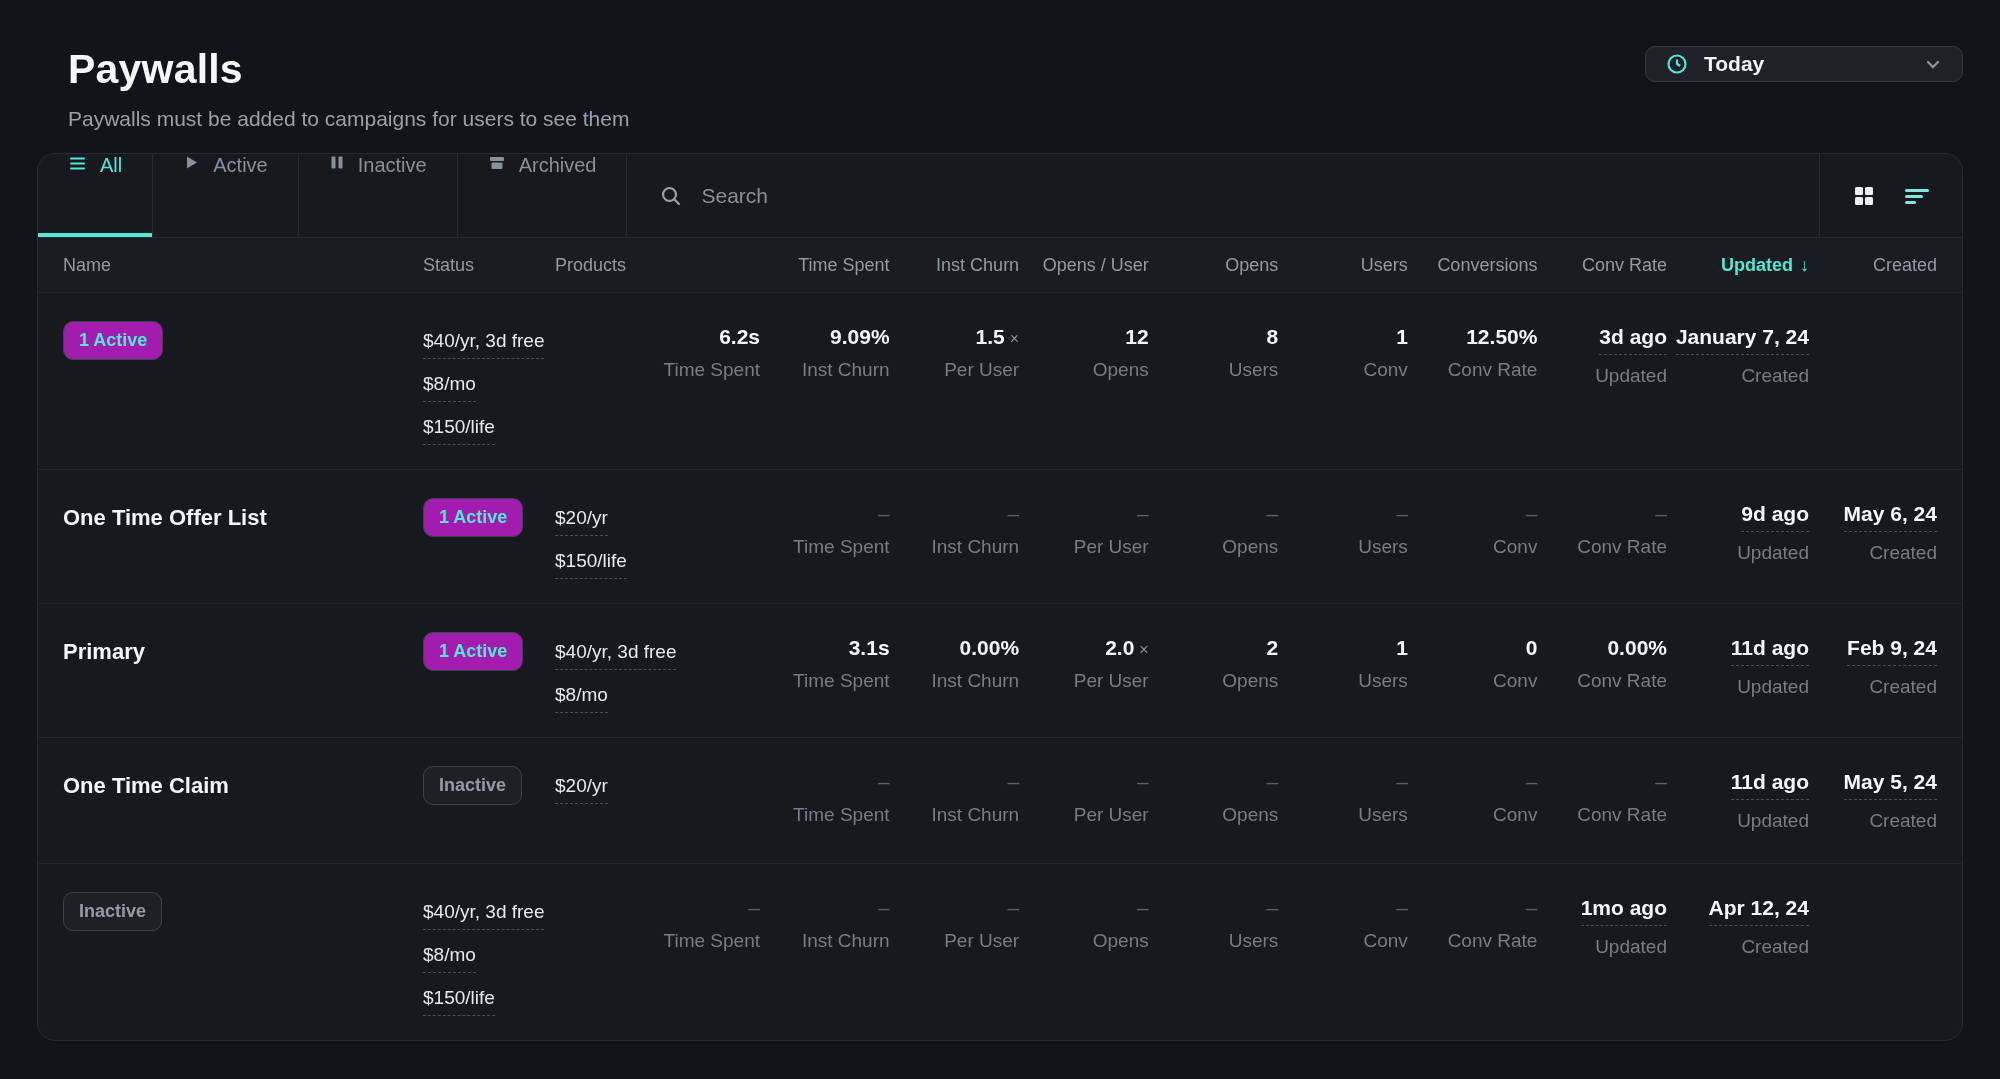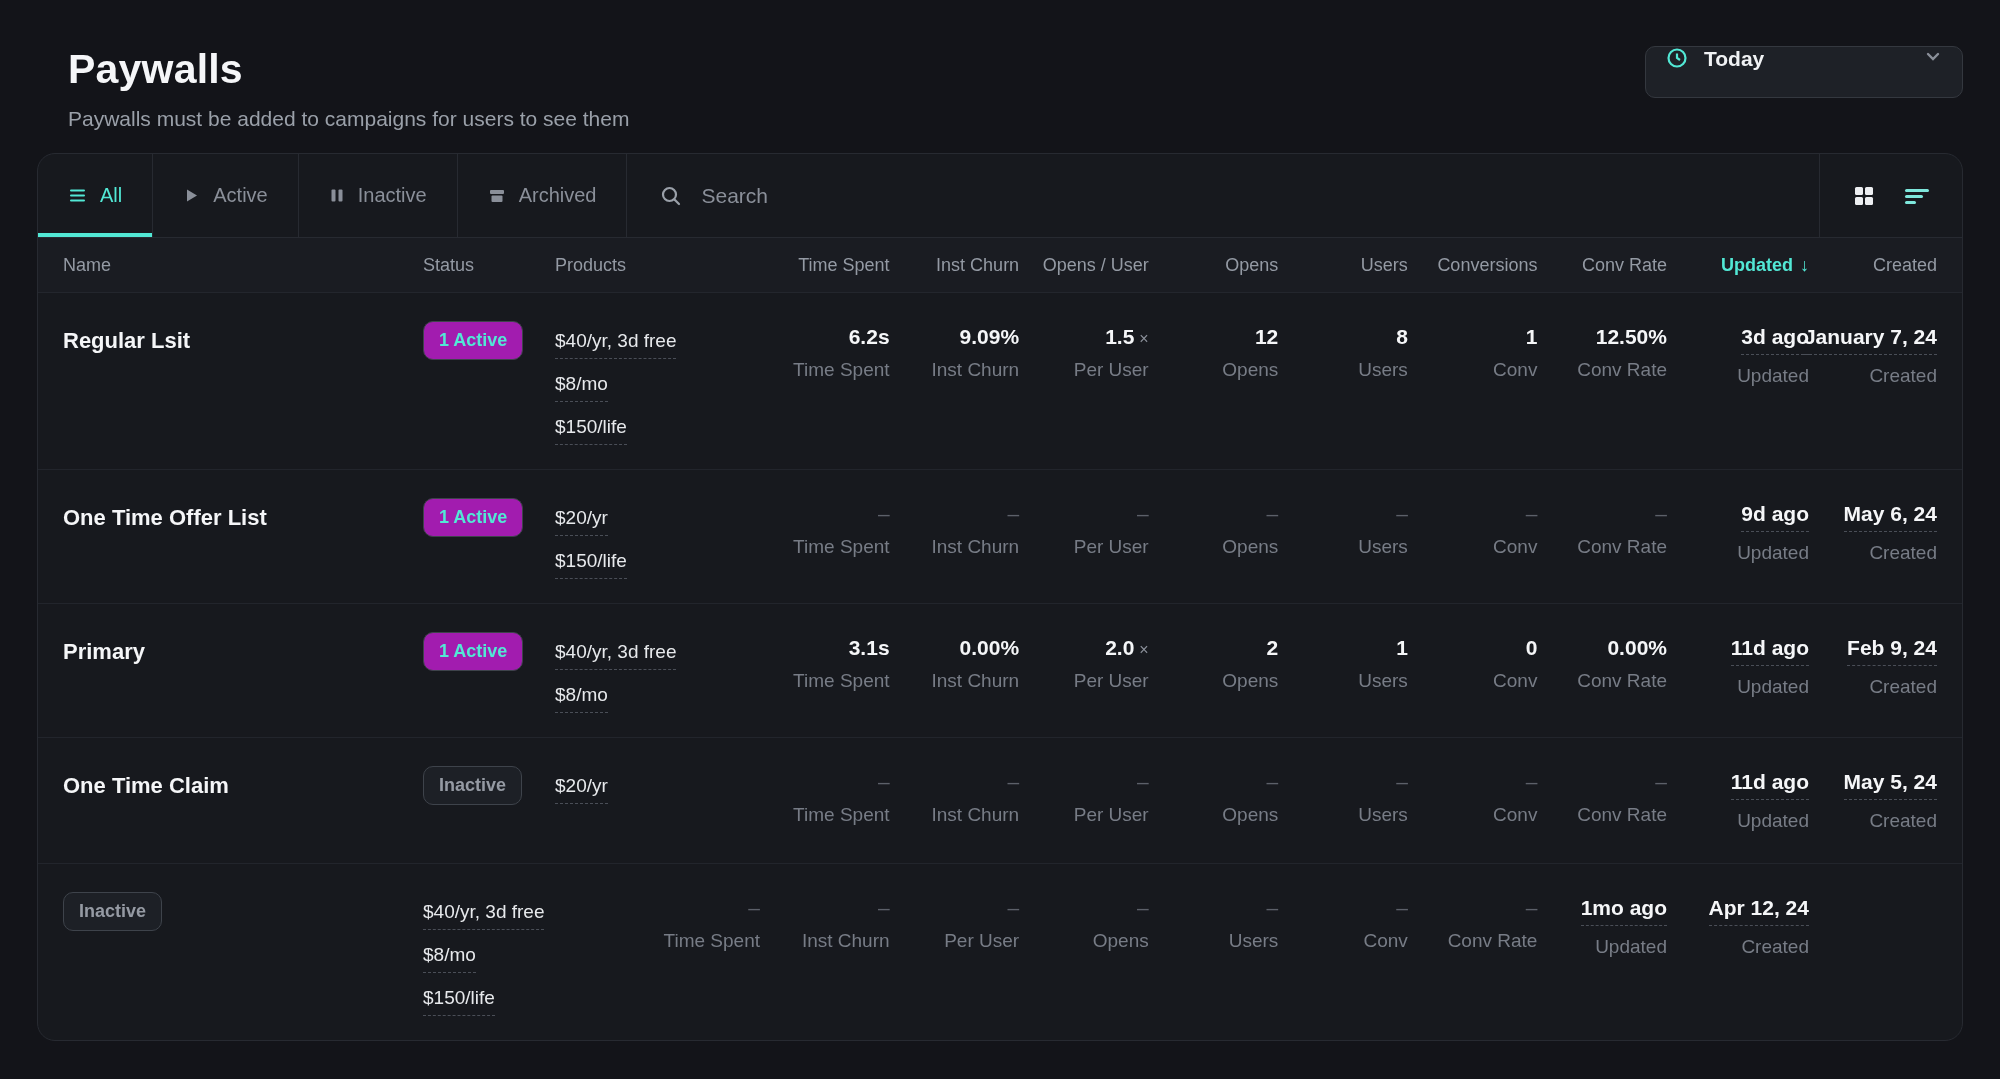--- a/index.html
+++ b/index.html
@@ -10,41 +10,41 @@
     font-family: "Liberation Sans", sans-serif;
   }
   .page { width: 2000px; height: 1079px; padding: 46px 37px 0 37px; }
 
   
   .topbar { display: flex; justify-content: space-between; align-items: flex-start; padding: 0 0 0 0; }
   .heading { margin-left: 31px; }
   .heading h1 { font-size: 41px; font-weight: 700; color: #f5f6f8; letter-spacing: 0.2px; }
   .heading p { margin-top: 14px; font-size: 21px; color: #9aa0a9; }
   .filter-select {
-    display: flex; gap: 16px;
-    min-width: 318px; height: 52px; padding: 0 20px;
+    display: flex; align-items: center; gap: 16px;
+    min-width: 318px; height: 36px; padding: 0 20px;
     background: #1e2127; border: 1px solid #34383f; border-radius: 10px;
     color: #f0f2f4; font-size: 21px; font-weight: 600; font-family: inherit;
     cursor: pointer;
   }
   .filter-select .chev { margin-left: auto; display: flex; }
 
   
   .card {
     margin-top: 22px;
     background: #17191e;
     border: 1px solid #272a31;
     border-radius: 18px;
     overflow: hidden;
   }
 
   
   .toolbar { display: flex; align-items: stretch; height: 84px; border-bottom: 1px solid #272a31; }
   .tab {
-    position: relative; display: flex; align-items: center; gap: 13px;
+    position: relative; display: flex; align-items: flex-start; gap: 13px;
     padding: 0 30px; font-size: 20px; color: #8a8f99; cursor: pointer;
     border-right: 1px solid #272a31; white-space: nowrap;
   }
   .tab .ticon { display: flex; }
   .tab.active { color: #52e8d5; }
   .tab.active::after {
     content: ""; position: absolute; left: 0; right: 0; bottom: 0; height: 4px; background: #52e8d5;
   }
   .search-wrap { flex: 1; display: flex; align-items: center; gap: 18px; padding: 0 32px; }
   .search-wrap input {
@@ -224,21 +224,20 @@
       <div class="hcell right">Users</div>
       <div class="hcell right">Conversions</div>
       <div class="hcell right">Conv Rate</div>
       <div class="hcell right sorted">
         <span>Updated</span><span class="sort-arrow">↓</span>
       </div>
       <div class="hcell right">Created</div>
     </div>
 
     <div class="trow">
-      <div class="name-cell">Regular Lsit</div>
       <div>
         <span class="badge active">1 Active</span>
       </div>
       <div class="products-cell">
         <span class="product">$40/yr, 3d free</span>
         <span class="product">$8/mo</span>
         <span class="product">$150/life</span>
       </div>
       <div class="metric">
         <span class="val">6.2s</span>

